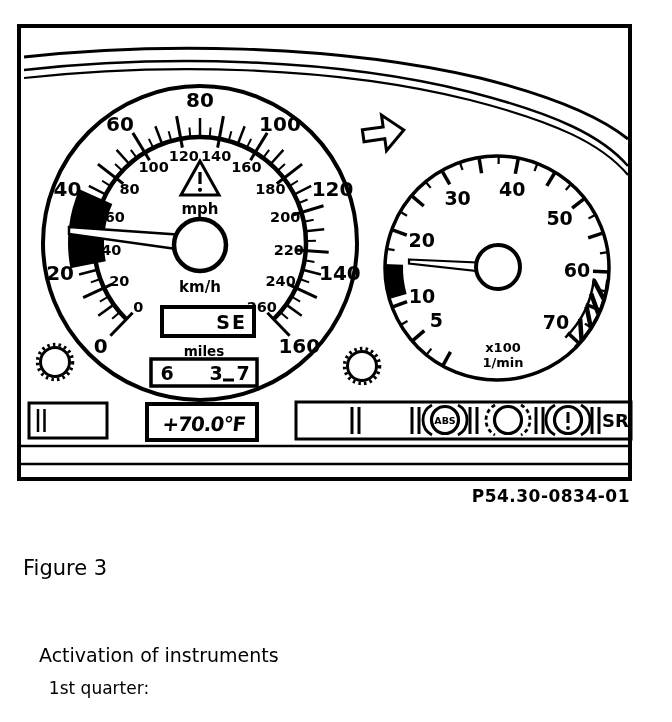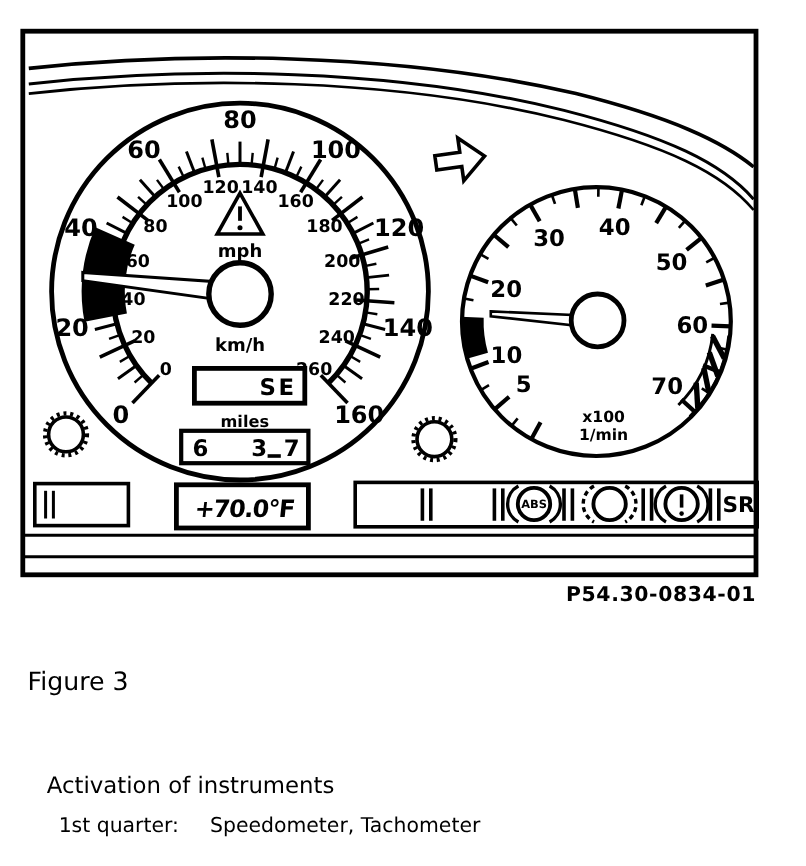--- a/index.html
+++ b/index.html
@@ -229,15 +229,14 @@
     <g id="g-frame">
         <rect x="19" y="26" width="611" height="453" fill="none" stroke="#000000" stroke-width="4"></rect>
       </g>
   </svg>
 
   <div class="pn">P54.30-0834-01</div>
   <div class="fig-title">Figure 3</div>
   <div class="cap1">Activation of instruments</div>
   <div class="cap2">
     <span class="q-label">1st quarter:</span>
-    <span class="q-value">Speedometer, Tachometer</span>
   </div>
 </div>
 
 </body></html>

